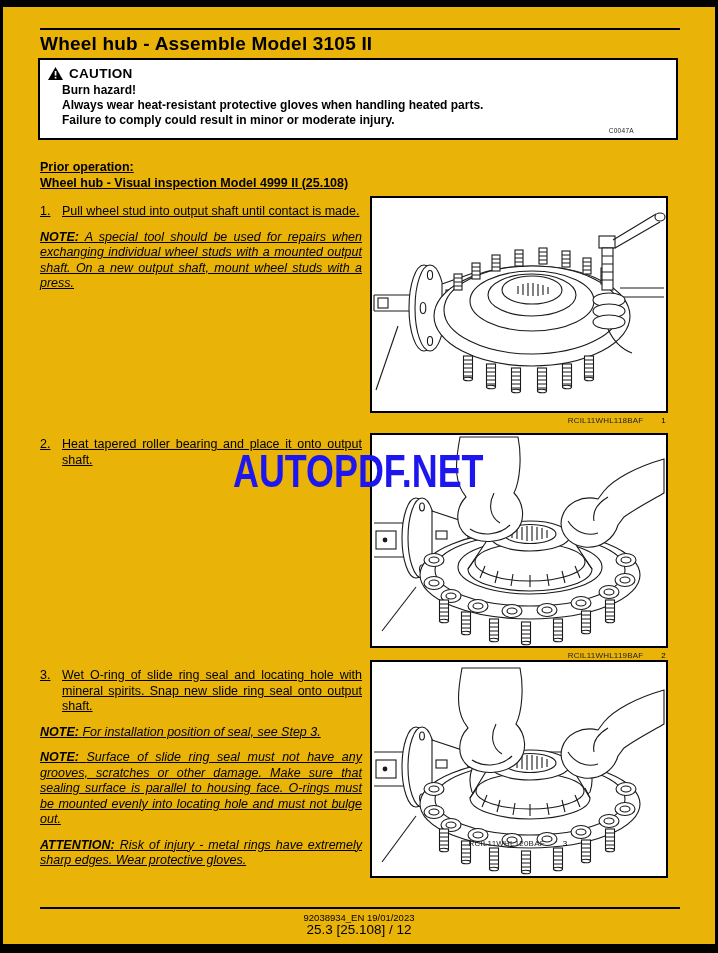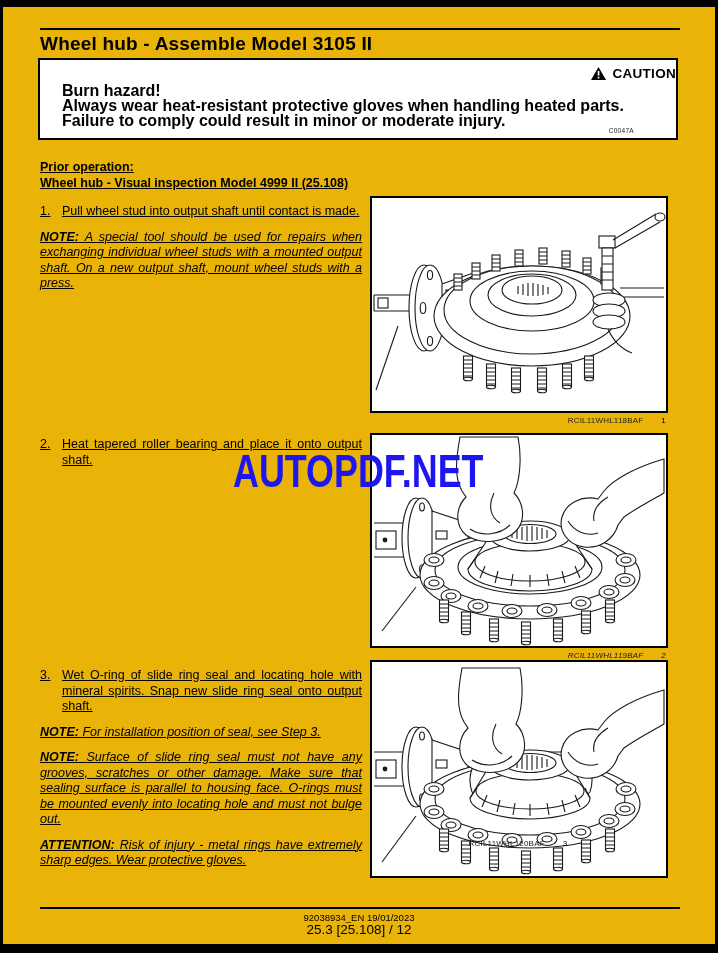--- a/index.html
+++ b/index.html
@@ -6,22 +6,22 @@
   .page{
     position:relative;width:718px;height:953px;background:#eab308;
     box-sizing:border-box;
     border-top:7px solid #000;border-bottom:9px solid #000;
     border-left:3px solid #000;border-right:3px solid #000;
     font-family:"Liberation Sans",sans-serif;color:#000;overflow:hidden;
   }
   .rule{position:absolute;height:2px;background:#000;}
   .title{position:absolute;left:37px;top:26px;font-size:19px;font-weight:bold;letter-spacing:.2px;}
   .caution-box{position:absolute;left:35px;top:51px;width:640px;height:82px;border:2px solid #000;box-sizing:border-box;background:#fff;}
-  .caution-head{display:flex;align-items:center;gap:6px;margin:6px 0 2px 8px;font-weight:bold;font-size:13.5px;letter-spacing:.3px;justify-content:flex-end;}
-  .caution-body{margin-left:22px;font-weight:bold;font-size:16px;line-height:15px;}
+  .caution-head{display:flex;align-items:center;gap:6px;margin:6px 0 2px 8px;font-weight:bold;font-size:13.5px;letter-spacing:.3px;}
+  .caution-body{margin-left:22px;font-weight:bold;font-size:12px;line-height:15px;}
   .caution-code{position:absolute;right:42px;bottom:4px;font-size:6.5px;letter-spacing:.3px;color:#222;}
   .coltext{position:absolute;left:37px;width:322px;font-size:12.5px;line-height:15.5px;text-decoration:underline;}
   .prior{font-weight:bold;font-size:12.5px;line-height:16px;}
   .step{display:flex;margin-top:13px;}
   .step .num{width:22px;flex:none;}
   .step .txt{flex:1;text-align:justify;}
   .note{margin-top:10px;font-style:italic;text-align:justify;}
   .note .prefix{font-weight:bold;}
   .figure{position:absolute;left:367px;width:298px;border:2px solid #000;box-sizing:border-box;background:#fff;}
   .figure svg{display:block;width:100%;height:100%;}
@@ -220,21 +220,21 @@
       <ellipse class="lnw" cx="158" cy="99" rx="26" ry="9.5"></ellipse>
       <path class="ln" d="M140 95 v8 M145 93 v11 M150 92 v13 M155 91 v15 M160 91 v15 M165 92 v13 M170 93 v11 M175 95 v8"></path>
 
       <path class="lnw" d="M88 2 C84 24 82 42 90 56 L94 62 C84 72 82 90 94 100 C108 110 132 108 144 96 C154 86 152 68 142 58 C148 46 150 22 146 2 Z"></path>
       <path class="ln" d="M98 94 C110 102 128 100 138 90 M122 58 C116 70 118 82 128 88"></path>
 
       <path class="lnw" d="M292 24 C264 32 242 44 232 56 L226 64 C210 60 194 68 190 82 C186 96 196 110 212 112 C228 114 242 104 246 90 L252 82 C266 72 282 64 292 58 Z"></path>
       <path class="ln" d="M196 86 C202 96 214 102 226 98 M236 62 C226 68 220 76 222 86"></path>
     </svg>
   </div>
-  <div class="figcap" style="top:644px;font-style:italic;">
+  <div class="figcap" style="top:644px;">
     <span>RCIL11WHL119BAF</span><span class="fignum">2</span>
   </div>
 
   <div class="figure" style="top:653px;height:218px;">
     <svg viewBox="0 0 294 214">
       <defs>
         <g id="f3sd">
             <rect class="lnw" x="-4.5" y="0" width="9" height="21"></rect>
             <path class="ln" d="M-4.5 4 h9 M-4.5 8 h9 M-4.5 12 h9 M-4.5 16 h9"></path>
             <ellipse class="lnw" cx="0" cy="21" rx="4.5" ry="1.8"></ellipse>

